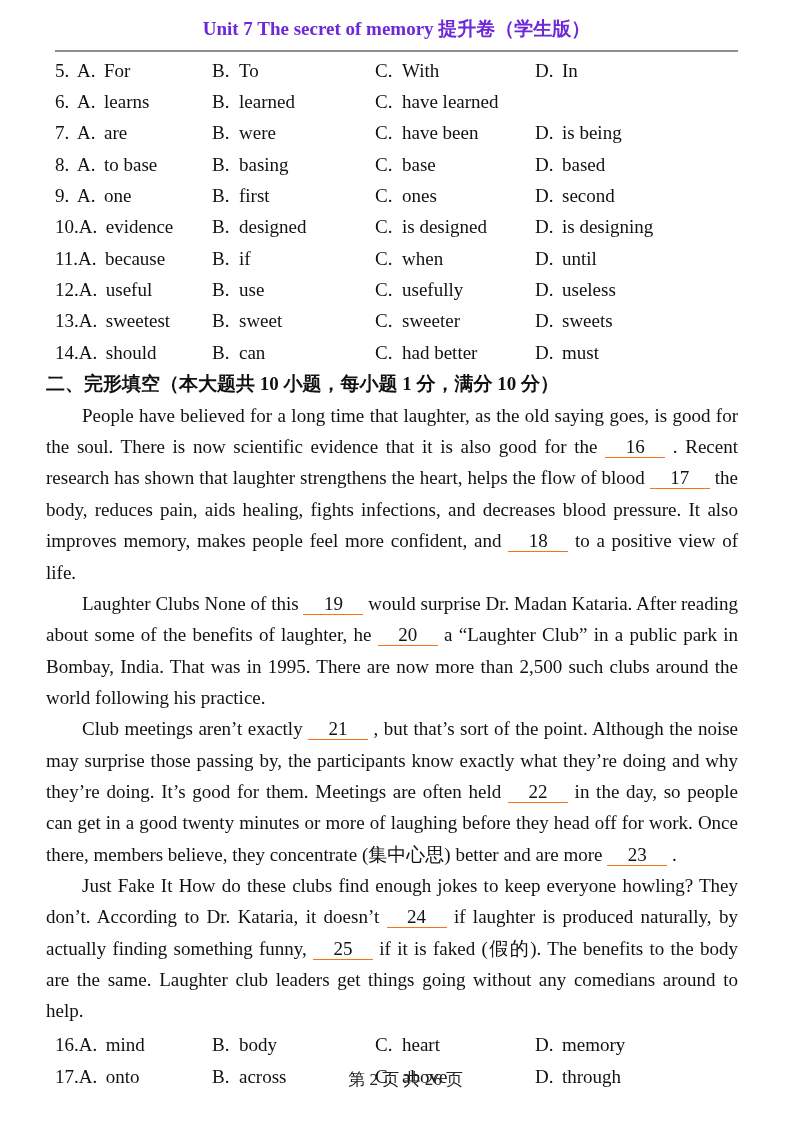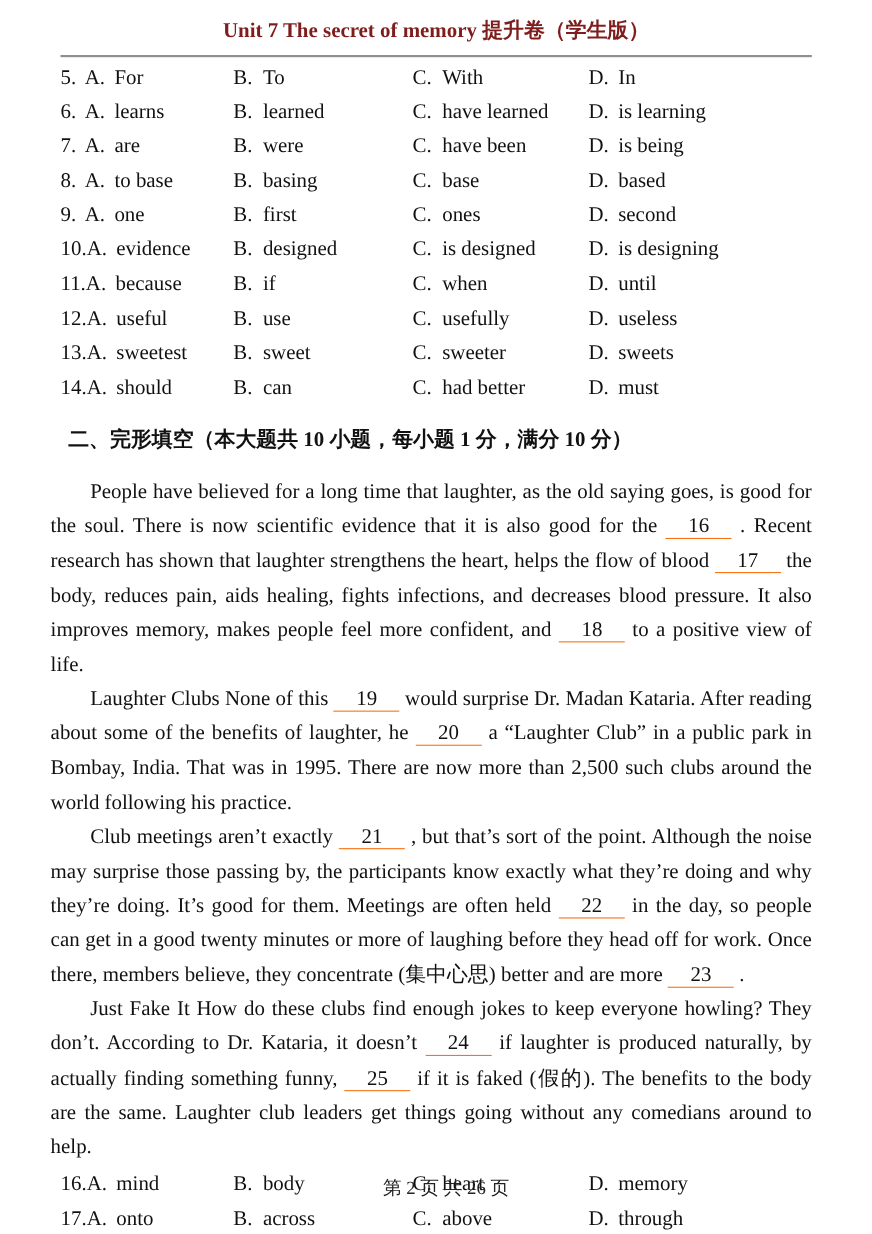--- a/index.html
+++ b/index.html
@@ -49,21 +49,21 @@
     min-width: 22px;
   }
   .q-letter {
     display: inline-block;
     min-width: 27px;
   }
   .section-heading {
     font-weight: bold;
     font-size: 19px;
     line-height: 31.35px;
-    margin: 16px;
+    margin: 0;
   }
   .cloze p.para {
     margin: 0;
     text-align: justify;
     text-indent: 36px;
     line-height: 31.35px;
   }
   .cloze .bold-run {
     font-weight: normal;
   }
@@ -82,36 +82,35 @@
     top: 1068px;
     text-align: center;
     font-size: 17px;
     color: #222222;
   }
 </style>
 </head>
 <body>
 
 <div class="page">
-  <div class="doc-title" style="color: #7f1d1d;">Unit 7 The secret of memory 提升卷（学生版）</div>
+  <div class="doc-title" style="color: #6d28d9;">Unit 7 The secret of memory 提升卷（学生版）</div>
 
   <hr class="title-rule" style="border-top-color: rgb(143, 143, 143);">
 
   <div id="qblock1" class="q-block">
       <div class="q-row">
         <div class="q-cell"><span class="q-num">5.</span><span class="q-letter">A.</span><span class="q-opt">For</span></div>
         <div class="q-cell"><span class="q-letter">B.</span><span class="q-opt">To</span></div>
         <div class="q-cell"><span class="q-letter">C.</span><span class="q-opt">With</span></div>
         <div class="q-cell"><span class="q-letter">D.</span><span class="q-opt">In</span></div>
       </div>
       <div class="q-row">
         <div class="q-cell"><span class="q-num">6.</span><span class="q-letter">A.</span><span class="q-opt">learns</span></div>
         <div class="q-cell"><span class="q-letter">B.</span><span class="q-opt">learned</span></div>
         <div class="q-cell"><span class="q-letter">C.</span><span class="q-opt">have learned</span></div>
-        <div class="q-cell"><span class="q-letter">D.</span><span class="q-opt">is learning</span></div>
       </div>
       <div class="q-row">
         <div class="q-cell"><span class="q-num">7.</span><span class="q-letter">A.</span><span class="q-opt">are</span></div>
         <div class="q-cell"><span class="q-letter">B.</span><span class="q-opt">were</span></div>
         <div class="q-cell"><span class="q-letter">C.</span><span class="q-opt">have been</span></div>
         <div class="q-cell"><span class="q-letter">D.</span><span class="q-opt">is being</span></div>
       </div>
       <div class="q-row">
         <div class="q-cell"><span class="q-num">8.</span><span class="q-letter">A.</span><span class="q-opt">to base</span></div>
         <div class="q-cell"><span class="q-letter">B.</span><span class="q-opt">basing</span></div>

